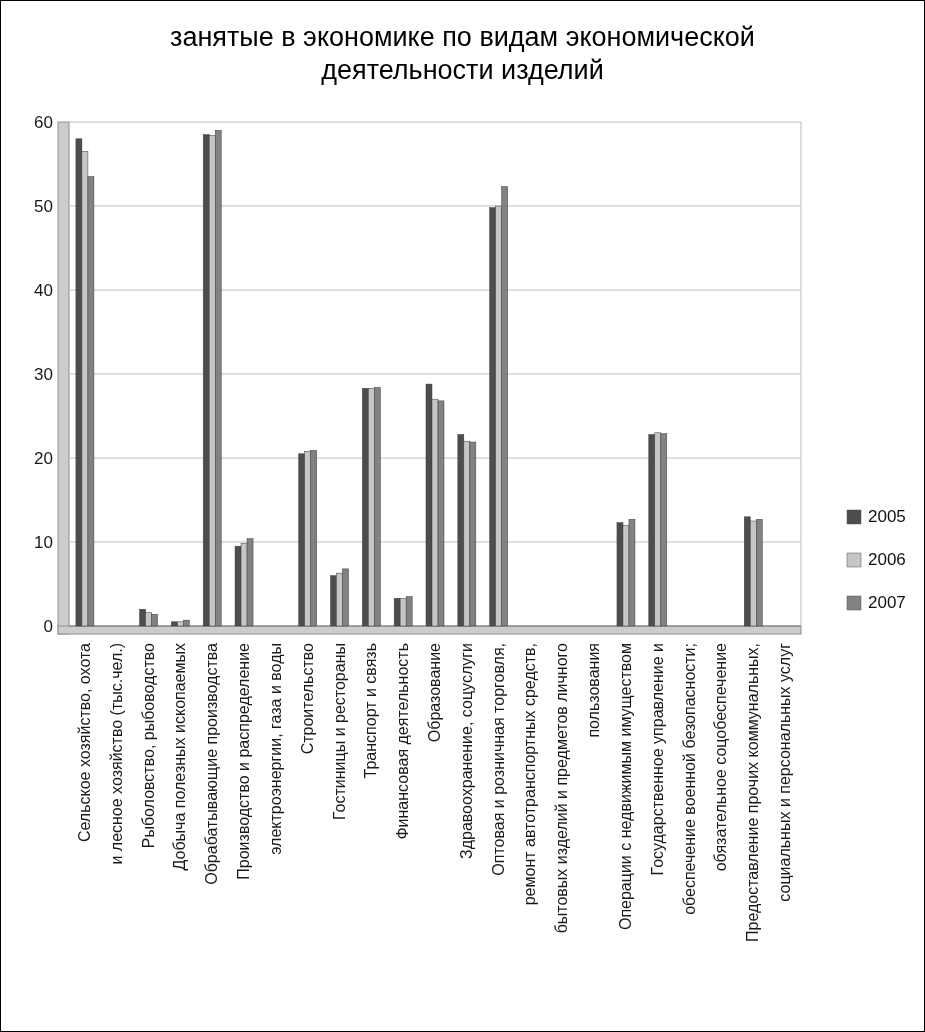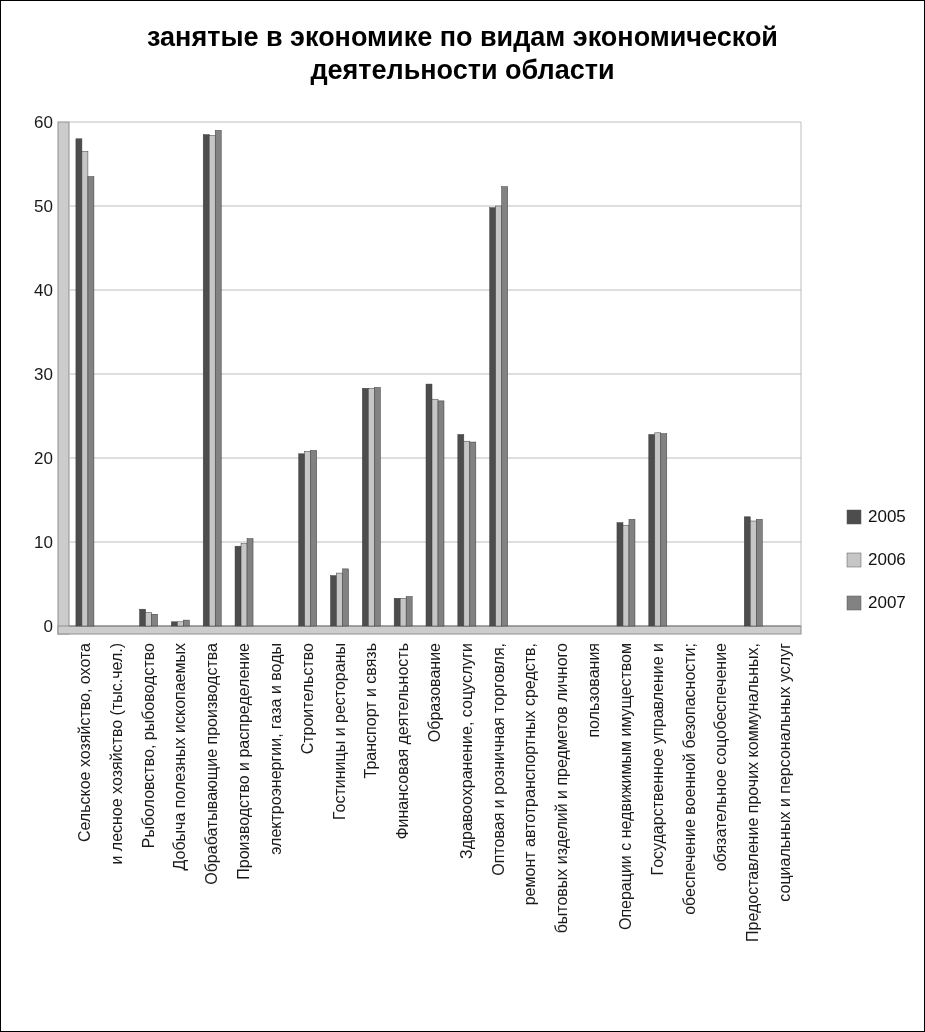--- a/index.html
+++ b/index.html
@@ -7,32 +7,32 @@
     position:relative;
     width:923px;height:1030px;
     border:1px solid #000;
     background:#fff;
     font-family:"Liberation Sans", sans-serif;
     overflow:hidden;
   }
   .chart-title{
     position:absolute;top:20px;left:0;width:100%;
     text-align:center;
-    font-size:27px;font-weight:bold;line-height:1.24;color:#000;
+    font-size:27px;font-weight:normal;line-height:1.24;color:#000;
   }
   #chart-svg{position:absolute;top:0;left:0;}
   #chart-svg text{font-family:"Liberation Sans", sans-serif;}
 </style>
 </head>
 <body>
 
 <div class="frame">
   <div class="chart-title">
     <div>занятые в экономике по видам экономической</div>
-    <div>деятельности области</div>
+    <div>деятельности изделий</div>
   </div>
   <svg id="chart-svg" width="923" height="1030">
       <rect x="57" y="121" width="11" height="512" fill="#cccccc" stroke="#8f8f8f" stroke-width="1"></rect>
       <rect x="57" y="625" width="743" height="8" fill="#cccccc" stroke="#8f8f8f" stroke-width="1"></rect>
       <line x1="68" y1="625" x2="800" y2="625" stroke="#7f7f7f" stroke-width="1"></line>
       <text x="52" y="631" text-anchor="end" font-size="17" fill="#1a1a1a">0</text>
       <line x1="68" y1="541" x2="800" y2="541" stroke="#bdbdbd" stroke-width="1"></line>
       <text x="52" y="547" text-anchor="end" font-size="17" fill="#1a1a1a">10</text>
       <line x1="68" y1="457" x2="800" y2="457" stroke="#bdbdbd" stroke-width="1"></line>
       <text x="52" y="463" text-anchor="end" font-size="17" fill="#1a1a1a">20</text>

